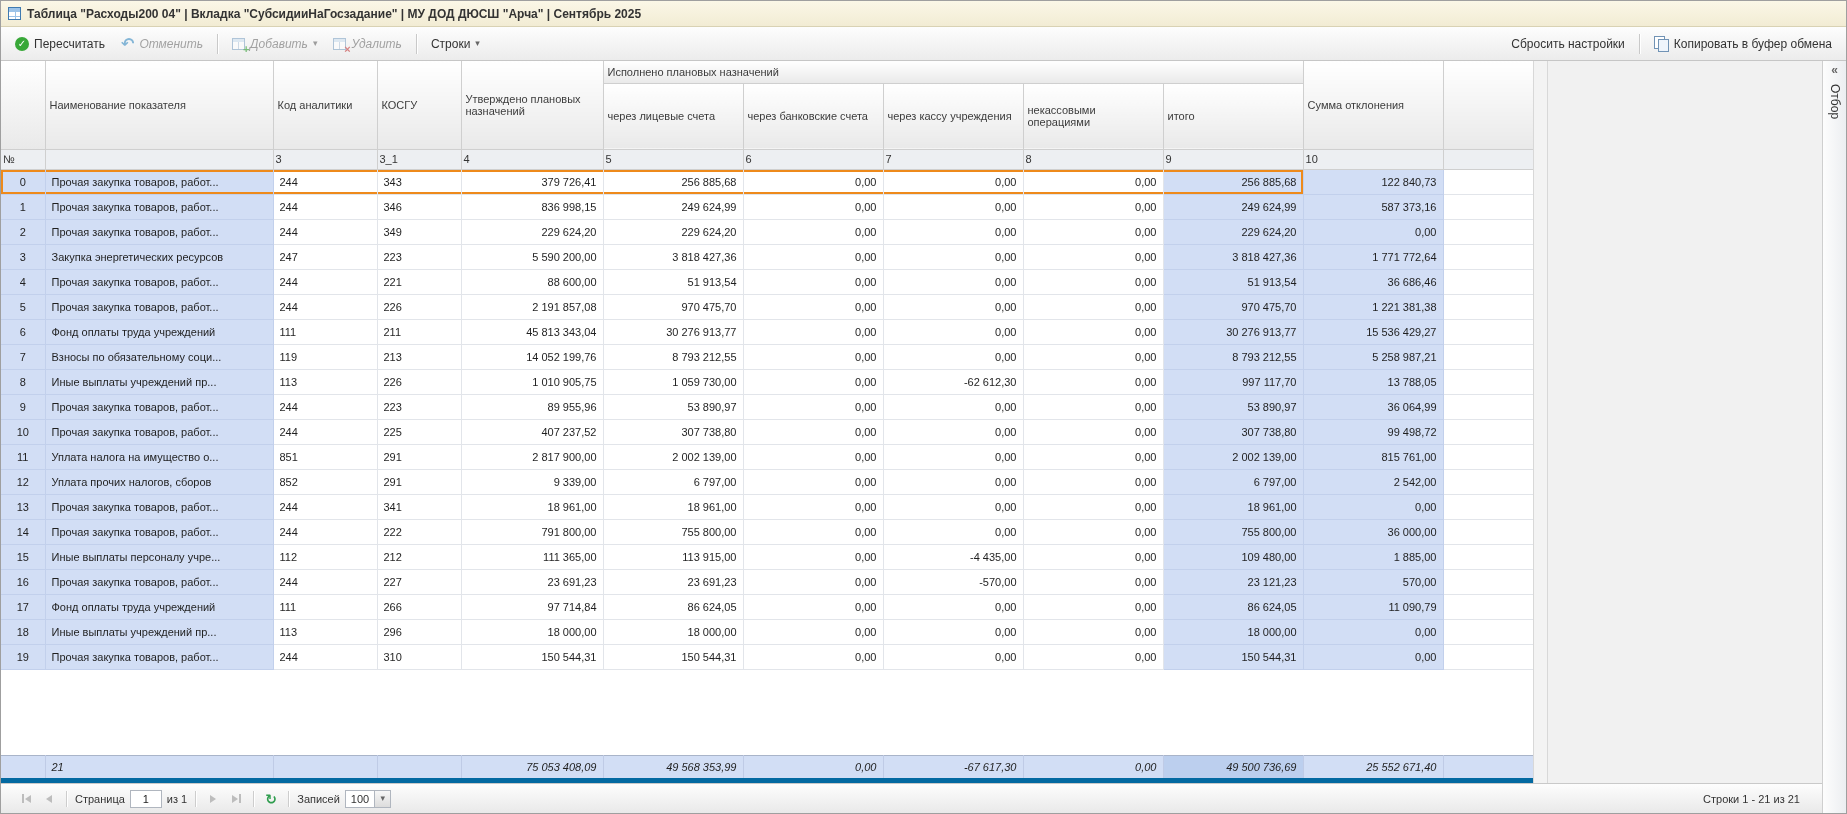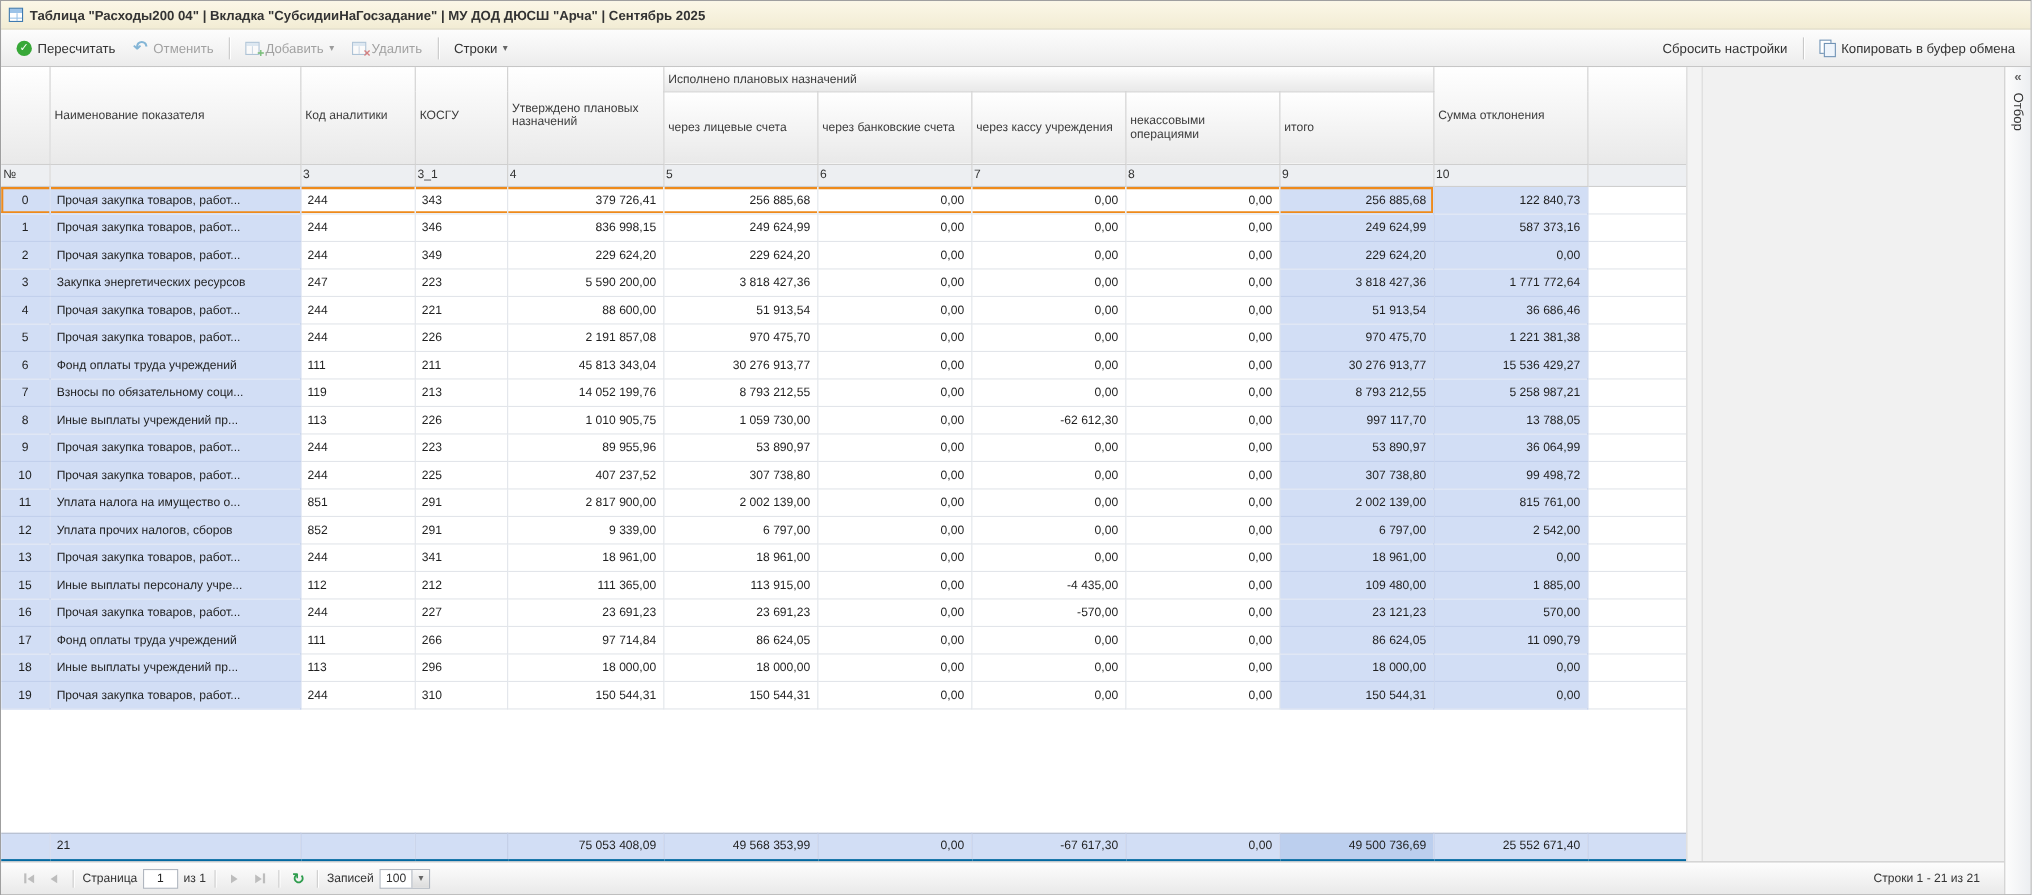--- a/index.html
+++ b/index.html
@@ -9,21 +9,21 @@
   
   .titlebar { height:26px; flex:0 0 26px; background:linear-gradient(#fbf7e7,#f2ecd4); border-bottom:1px solid #d9d2b4; display:flex; align-items:center; padding:0 7px; gap:6px; }
   .title-icon { width:13px; height:13px; border:1px solid #3f7ab0; background:linear-gradient(#9cc3e8 0 4px,#ffffff 4px); position:relative; flex:0 0 auto; }
   .title-icon::before { content:""; position:absolute; left:0; right:0; top:8px; height:1px; background:#9cc3e8; }
   .title-icon::after { content:""; position:absolute; top:4px; bottom:0; left:6px; width:1px; background:#9cc3e8; }
   .title-text { font-size:12px; font-weight:bold; color:#333; white-space:nowrap; }
 
   
   .toolbar { height:34px; flex:0 0 34px; background:linear-gradient(#fdfdfd,#ececec); border-bottom:1px solid #c6c6c6; display:flex; align-items:center; padding:0 7px; gap:2px; font-size:12px; color:#333; }
   .tb-btn { display:flex; align-items:center; gap:5px; padding:4px 7px; border-radius:3px; white-space:nowrap; cursor:default; }
-  .tb-btn.dis { opacity:.62; color:#6f6f6f; }
+  .tb-btn.dis { opacity:.62; color:#6f6f6f;font-style:italic; }
   .tb-sep { width:1px; height:20px; background:#c9c9c9; box-shadow:1px 0 0 #fff; margin:0 5px; flex:0 0 auto; }
   .tb-right { margin-left:auto; display:flex; align-items:center; gap:2px; }
   .ic { display:inline-flex; align-items:center; justify-content:center; flex:0 0 auto; }
   .ic-recalc { width:14px; height:14px; border-radius:50%; background:#38a838; color:#fff; }
   .ic-recalc::after { content:"✓"; font-size:10px; font-weight:bold; line-height:1; }
   .ic-undo::after { content:"↶"; color:#3f8fc4; font-size:16px; font-weight:bold; line-height:1; }
   .ic-mini-table { width:13px; height:12px; border:1px solid #86a7c6; background:linear-gradient(#cfe0ef 0 3px,#fff 3px); position:relative; }
   .ic-mini-table::before { content:""; position:absolute; left:5px; top:3px; bottom:0; width:1px; background:#b9cbde; }
   .ic-add::after { content:"+"; position:absolute; right:-5px; bottom:-6px; color:#2e9e2e; font-weight:bold; font-size:11px; line-height:1; }
   .ic-del::after { content:"×"; position:absolute; right:-5px; bottom:-6px; color:#c43b3b; font-weight:bold; font-size:11px; line-height:1; }
@@ -59,21 +59,21 @@
   .c-num { text-align:center; padding:0 2px; }
   .c-name,.c-code { text-align:left; }
   .c-money { text-align:right; }
   .c-filler { border-right:none; }
   .body-wrap { flex:1 1 auto; min-height:0; overflow:hidden; background:#fff; }
 
   tr.sel td.in-sel { box-shadow:inset 0 2px 0 0 var(--sel,#ee8a1b), inset 0 -2px 0 0 var(--sel,#ee8a1b); }
   tr.sel td.sel-l { box-shadow:inset 2px 0 0 0 var(--sel,#ee8a1b), inset 0 2px 0 0 var(--sel,#ee8a1b), inset 0 -2px 0 0 var(--sel,#ee8a1b); }
   tr.sel td.sel-r { box-shadow:inset -2px 0 0 0 var(--sel,#ee8a1b), inset 0 2px 0 0 var(--sel,#ee8a1b), inset 0 -2px 0 0 var(--sel,#ee8a1b); }
 
-  .ft td { background:var(--blue,#d2def5); border-top:1px solid #a9b4c9; border-bottom:2px solid #0369a1; border-right:1px solid #bfcbe6; }
+  .ft td { background:var(--blue,#d2def5); border-top:1px solid #a9b4c9; border-bottom:5px solid #0369a1; border-right:1px solid #bfcbe6;font-style:italic; }
   .ft td.s-itogo { background:var(--sumblue,#bccfee); }
   .ft td.c-filler { border-right:none; }
 
   
   .pager { height:30px; flex:0 0 30px; background:linear-gradient(#fdfdfd,#e9e9e9); border-top:1px solid #c9c9c9; display:flex; align-items:center; padding:0 16px; gap:5px; font-size:11px; color:#333; }
   .pg-btn { width:18px; height:18px; display:flex; align-items:center; justify-content:center; gap:1px; }
   .tri-l { width:0; height:0; border-style:solid; border-width:4px 6px 4px 0; border-color:transparent #bdbdbd transparent transparent; }
   .tri-r { width:0; height:0; border-style:solid; border-width:4px 0 4px 6px; border-color:transparent transparent transparent #bdbdbd; }
   .pg-bar { width:2px; height:9px; background:#bdbdbd; }
   .pg-sep { width:1px; height:16px; background:#cdcdcd; box-shadow:1px 0 0 #fff; margin:0 3px; }
@@ -398,20 +398,34 @@
                     <td class="c-money">18 961,00</td>
                     <td class="c-money">18 961,00</td>
                     <td class="c-money">0,00</td>
                     <td class="c-money">0,00</td>
                     <td class="c-money">0,00</td>
                     <td class="c-money c-blue">18 961,00</td>
                     <td class="c-money c-blue">0,00</td>
                     <td class="c-filler"></td>
                   </tr>
                   <tr>
+                    <td class="c-num c-blue">14</td>
+                    <td class="c-name c-blue">Прочая закупка товаров, работ...</td>
+                    <td class="c-code">244</td>
+                    <td class="c-code">222</td>
+                    <td class="c-money">791 800,00</td>
+                    <td class="c-money">755 800,00</td>
+                    <td class="c-money">0,00</td>
+                    <td class="c-money">0,00</td>
+                    <td class="c-money">0,00</td>
+                    <td class="c-money c-blue">755 800,00</td>
+                    <td class="c-money c-blue">36 000,00</td>
+                    <td class="c-filler"></td>
+                  </tr>
+                  <tr>
                     <td class="c-num c-blue">15</td>
                     <td class="c-name c-blue">Иные выплаты персоналу учре...</td>
                     <td class="c-code">112</td>
                     <td class="c-code">212</td>
                     <td class="c-money">111 365,00</td>
                     <td class="c-money">113 915,00</td>
                     <td class="c-money">0,00</td>
                     <td class="c-money">-4 435,00</td>
                     <td class="c-money">0,00</td>
                     <td class="c-money c-blue">109 480,00</td>

